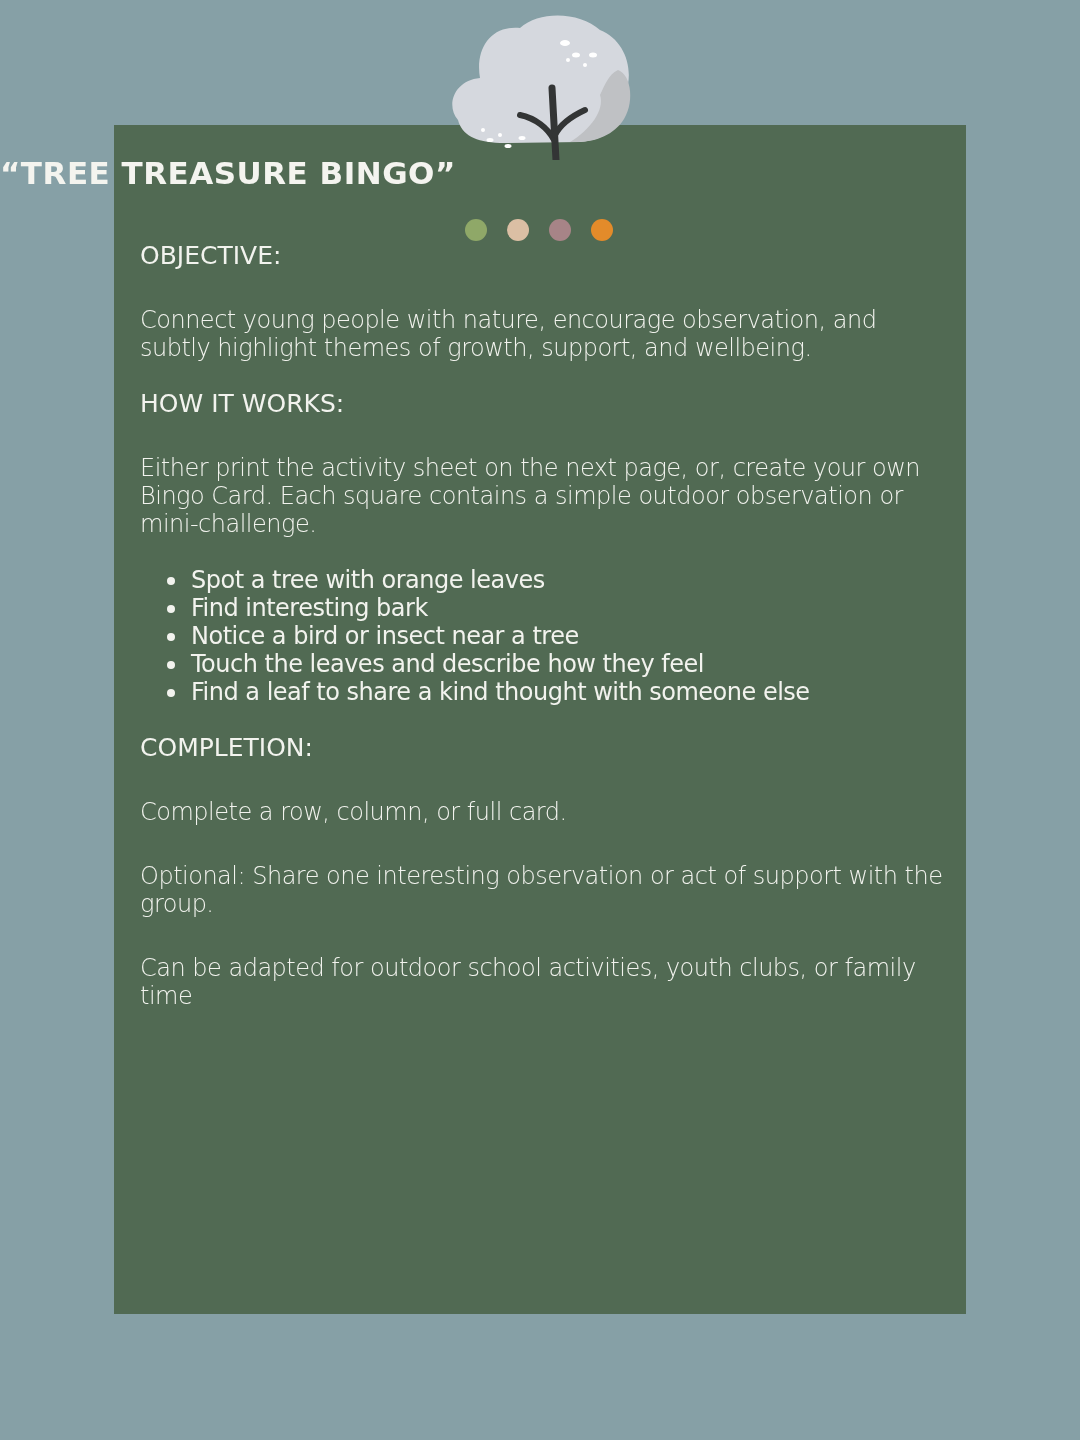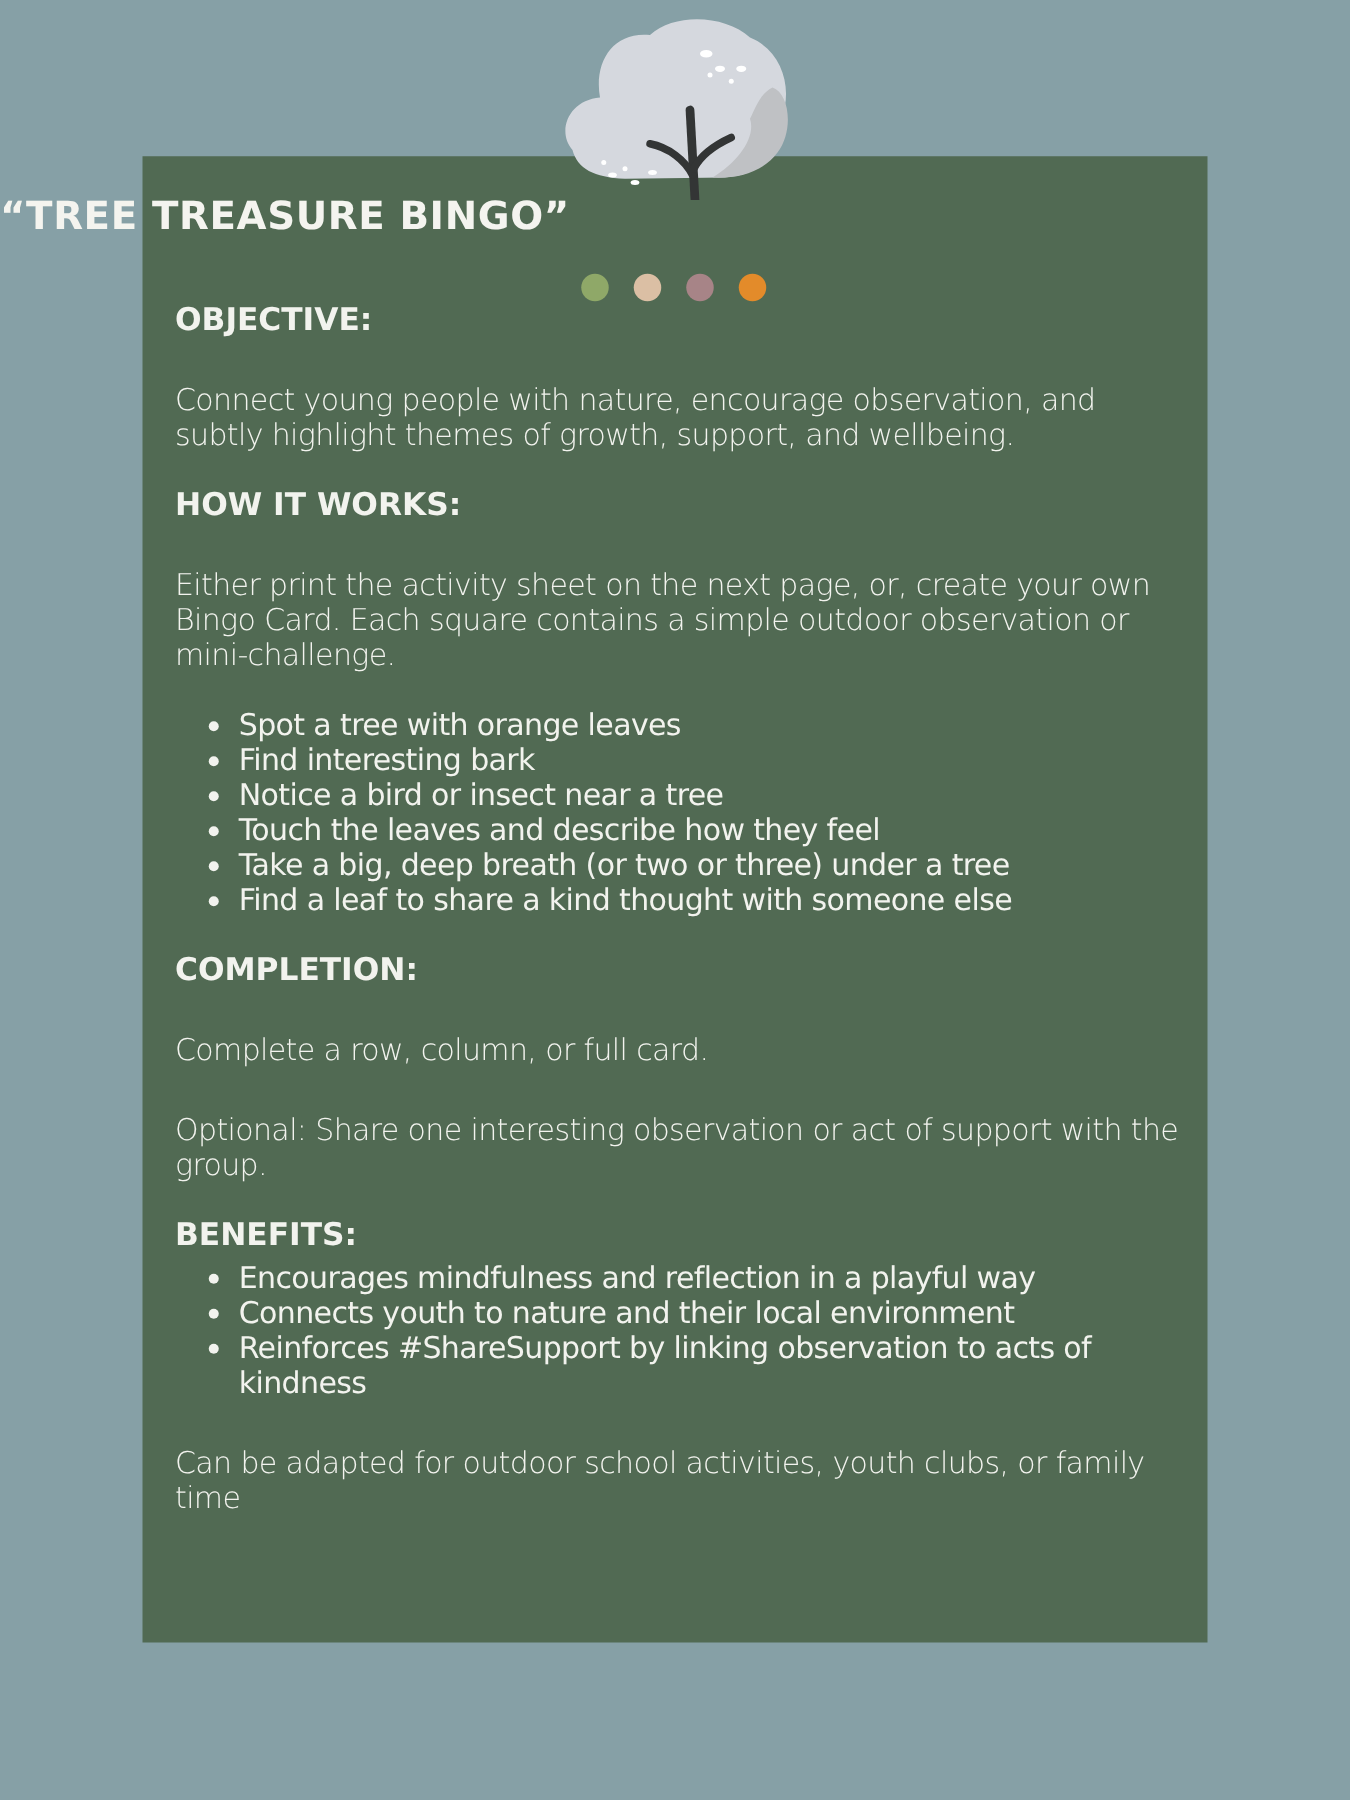--- a/index.html
+++ b/index.html
@@ -43,21 +43,21 @@
     position: absolute;
     left: 140px; top: 242px;
     width: 810px;
     color: #f2f3ee;
     font-family: "DejaVu Sans", sans-serif;
     font-size: 24px;
     line-height: 28px;
   }
   .section { margin-bottom: 28px; }
   .heading {
-    font-weight: bold;
+    font-weight: normal;
     font-size: 25px;
     line-height: 28px;
     display: block;
   }
   .para { display: block; font-weight: 300; letter-spacing: -0.5px; margin-top: 36px; }
   ul { margin: 6px; padding: 0 0 0 45px; list-style: none; }
   li { position: relative; letter-spacing: -0.5px; }
   li::before {
     content: "";
     position: absolute;
@@ -107,33 +107,24 @@
   <div class="section">
     <span class="heading">HOW IT WORKS:</span>
     <span class="para">Either print the activity sheet on the next page, or, create your own Bingo Card. Each square contains a simple outdoor observation or mini-challenge.</span>
   </div>
   <div class="section">
     <ul>
       <li>Spot a tree with orange leaves</li>
       <li>Find interesting bark</li>
       <li>Notice a bird or insect near a tree</li>
       <li>Touch the leaves and describe how they feel</li>
-      <li>Take a big, deep breath (or two or three) under a tree</li>
       <li>Find a leaf to share a kind thought with someone else</li>
     </ul>
   </div>
   <div class="section">
     <span class="heading">COMPLETION:</span>
     <span class="para">Complete a row, column, or full card.</span>
     <span class="para">Optional: Share one interesting observation or act of support with the group.</span>
   </div>
   <div class="section">
-    <span class="heading">BENEFITS:</span>
-    <ul>
-      <li>Encourages mindfulness and reflection in a playful way</li>
-      <li>Connects youth to nature and their local environment</li>
-      <li>Reinforces #ShareSupport by linking observation to acts of kindness</li>
-    </ul>
-  </div>
-  <div class="section">
     <span class="para">Can be adapted for outdoor school activities, youth clubs, or family time</span>
   </div>
 </div>
 
 </body></html>

